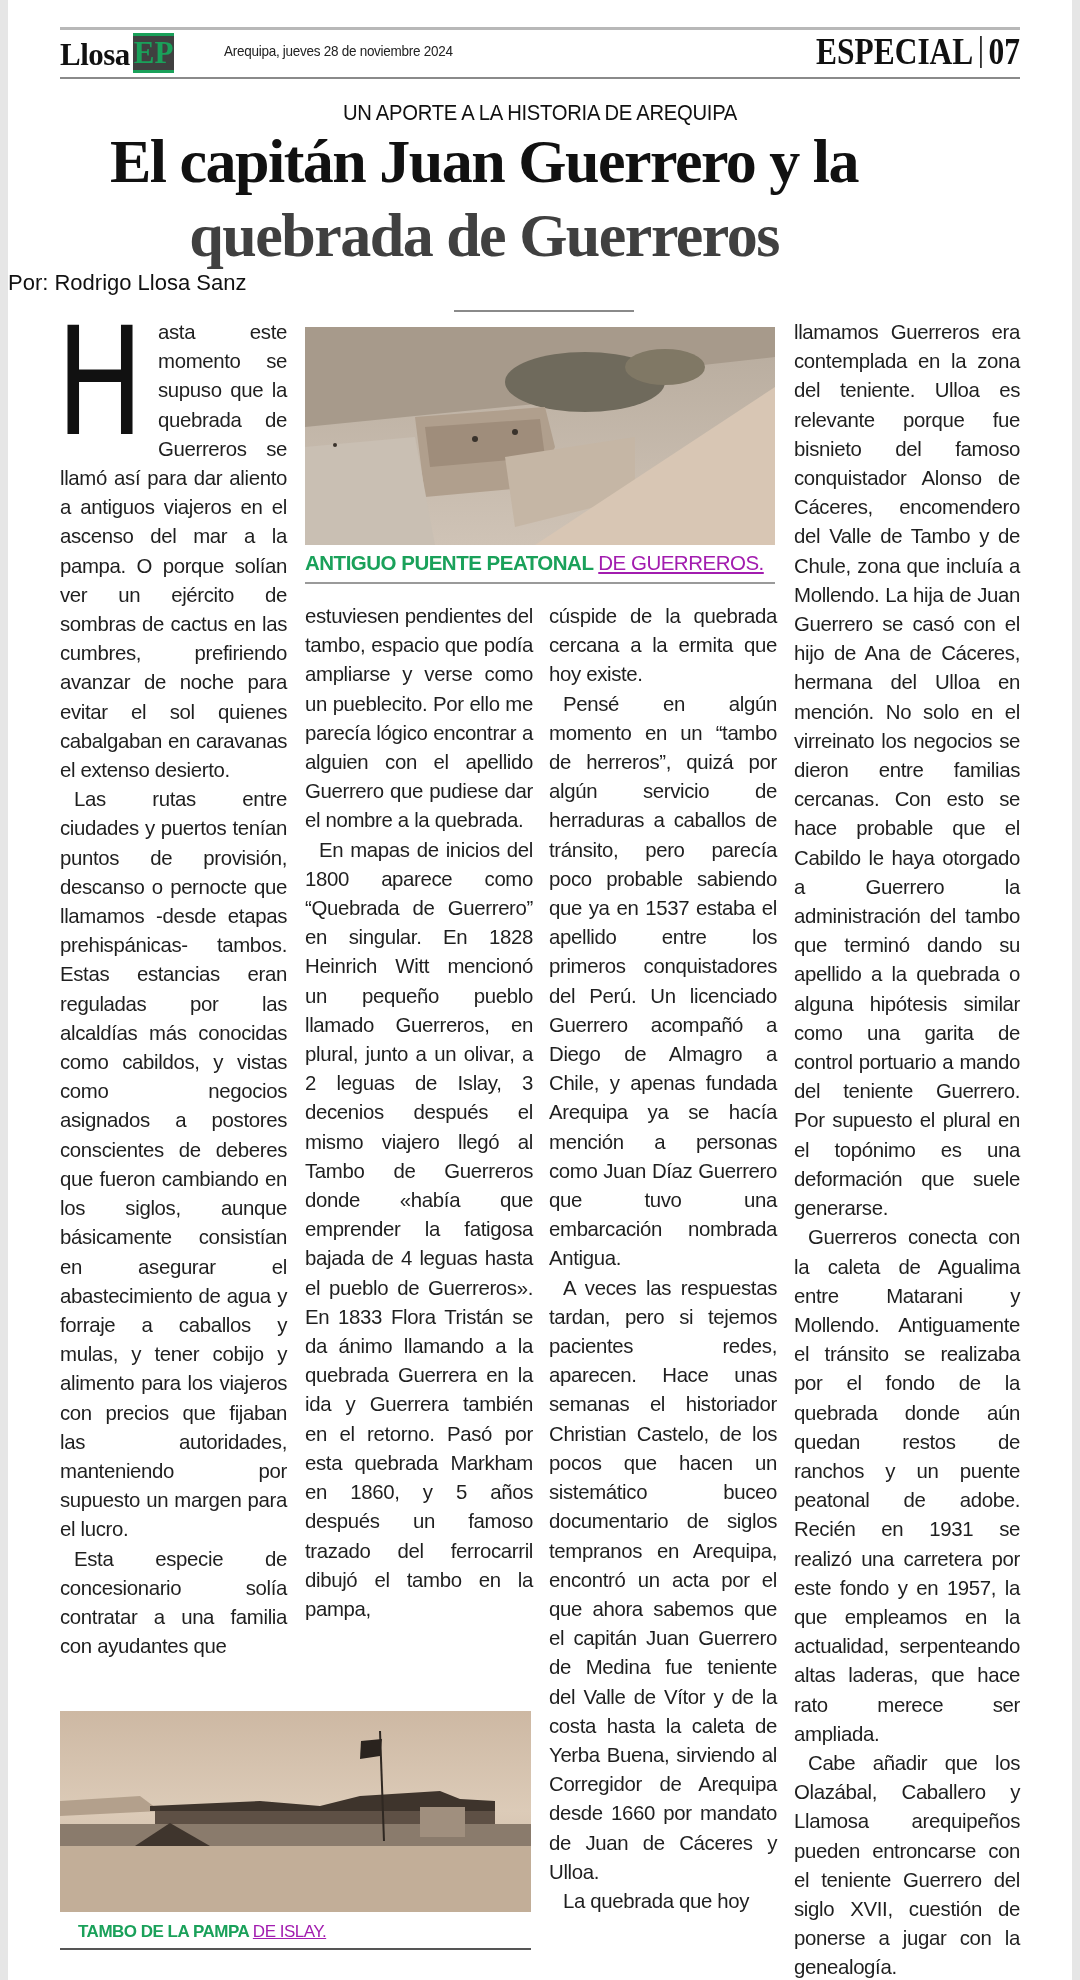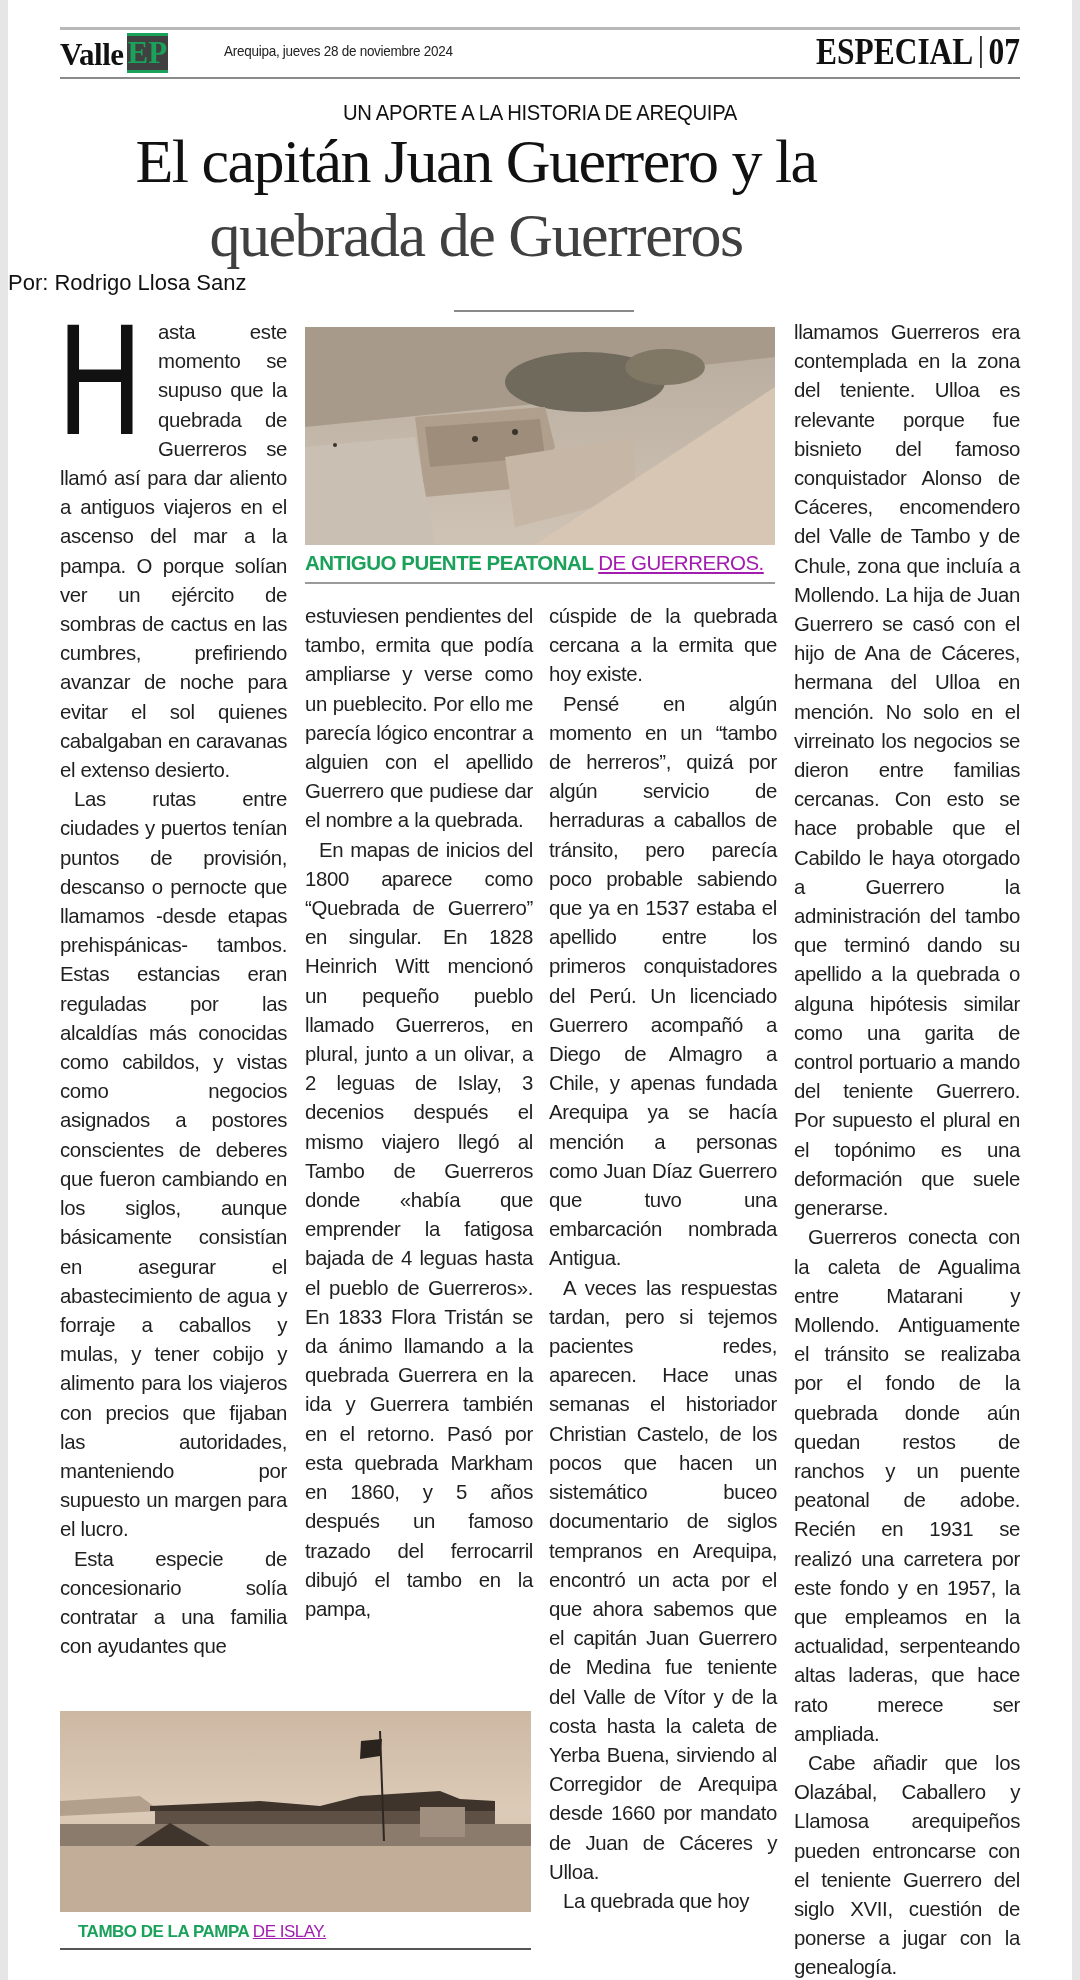--- a/index.html
+++ b/index.html
@@ -15,21 +15,21 @@
   .logo { position: absolute; left: 52px; top: 33px; height: 40px; display: flex; align-items: flex-end; }
   .logo-diario { font-family: "Liberation Serif", "DejaVu Serif", serif; font-weight: bold; font-size: 31px; letter-spacing: -0.5px; color: #111; line-height: 36px; }
   .logo-ep { font-family: "Liberation Serif", "DejaVu Serif", serif; font-weight: bold; font-size: 31px; color: #1aa15a; line-height: 34px; margin-left: 3px;
     border-top: 3px solid #1aa15a; border-bottom: 3px solid #1aa15a; padding: 0 1px; background: #404040; }
   .dateline { position: absolute; left: 216px; top: 42px; font-size: 15px; color: #222; letter-spacing: -0.3px; transform: scaleX(0.9); transform-origin: left center; }
   .section { position: absolute; right: 52px; top: 29px; font-family: "Liberation Serif", "DejaVu Serif", serif; font-weight: bold; font-size: 37px; color: #111; line-height: 46px; display: flex; align-items: center; transform: scaleX(0.85); transform-origin: right center; }
   .section-sep { display: inline-block; width: 2px; height: 32px; background: #222; margin: 0 8px; }
 
   
   .kicker { position: absolute; left: 0; width: 1064px; top: 100px; text-align: center; font-size: 22px; color: #111; letter-spacing: -0.3px; transform: scaleX(0.92); }
-  .headline { position: absolute; left: 0; width: 936px; top: 124px; text-align: center; font-family: "Liberation Serif", "DejaVu Serif", serif; font-weight: normal; line-height: 74px; letter-spacing: -1.5px; }
+  .headline { position: absolute; left: 8px; width: 936px; top: 124px; text-align: center; font-family: "Liberation Serif", "DejaVu Serif", serif; font-weight: bold; line-height: 74px; letter-spacing: -1.5px; }
   .headline .l1 { display: block; font-size: 62px; color: #111; }
   .headline .l2 { display: block; font-size: 62px; color: #404040; }
   .byline { position: absolute; left: 0; width: 1064px; top: 270px; text-align: left; font-size: 22px; color: #111; }
   .byline-rule { position: absolute; left: 446px; top: 310px; width: 180px; height: 2px; background: #8a8a8a; }
 
   
   .col { position: absolute; font-size: 20.4px; line-height: 29.2px; color: #1f1f1f; text-align: justify; letter-spacing: -0.35px; hyphens: none; }
   .col p { text-indent: 0; }
   .col p + p { text-indent: 14px; }
   .c1 { left: 52px; top: 318px; width: 227px; }
@@ -49,21 +49,21 @@
   .cap-dark { color: #a21caf; font-weight: normal; text-decoration: underline; }
   svg { display: block; }
 </style>
 </head>
 <body>
 
 <div class="page">
 
   <div class="rule-top"></div>
   <div class="logo">
-    <span class="logo-diario">Valle</span>
+    <span class="logo-diario">Llosa</span>
     <span class="logo-ep">EP</span>
   </div>
   <div class="dateline">Arequipa, jueves 28 de noviembre 2024</div>
   <div class="section">
     <span>ESPECIAL</span>
     <span class="section-sep"></span>
     <span>07</span>
   </div>
   <div class="rule-bottom"></div>
 
@@ -103,21 +103,21 @@
       <circle cx="30" cy="118" r="2" fill="#3a332c"></circle>
     </svg>
   </div>
   <div class="cap1">
     <span class="cap-green">ANTIGUO PUENTE PEATONAL</span>
     <span class="cap-dark">DE GUERREROS.</span>
   </div>
   <div class="cap1-rule"></div>
 
   <div class="col c2">
-    <p>estuviesen pendientes del tambo, ermita que podía ampliarse y verse como un pueblecito. Por ello me parecía lógico encontrar a alguien con el apellido Guerrero que pudiese dar el nombre a la quebrada.</p>
+    <p>estuviesen pendientes del tambo, espacio que podía ampliarse y verse como un pueblecito. Por ello me parecía lógico encontrar a alguien con el apellido Guerrero que pudiese dar el nombre a la quebrada.</p>
     <p>En mapas de inicios del 1800 aparece como “Quebrada de Guerrero” en singular. En 1828 Heinrich Witt mencionó un pequeño pueblo llamado Guerreros, en plural, junto a un olivar, a 2 leguas de Islay, 3 decenios después el mismo viajero llegó al Tambo de Guerreros donde «había que emprender la fatigosa bajada de 4 leguas hasta el pueblo de Guerreros». En 1833 Flora Tristán se da ánimo llamando a la quebrada Guerrera en la ida y Guerrera también en el retorno. Pasó por esta quebrada Markham en 1860, y 5 años después un famoso trazado del ferrocarril dibujó el tambo en la pampa,</p>
   </div>
 
   <div class="col c3">
     <p>cúspide de la quebrada cercana a la ermita que hoy existe.</p>
     <p>Pensé en algún momento en un “tambo de herreros”, quizá por algún servicio de herraduras a caballos de tránsito, pero parecía poco probable sabiendo que ya en 1537 estaba el apellido entre los primeros conquistadores del Perú. Un licenciado Guerrero acompañó a Diego de Almagro a Chile, y apenas fundada Arequipa ya se hacía mención a personas como Juan Díaz Guerrero que tuvo una embarcación nombrada Antigua.</p>
     <p>A veces las respuestas tardan, pero si tejemos pacientes redes, aparecen. Hace unas semanas el historiador Christian Castelo, de los pocos que hacen un sistemático buceo documentario de siglos tempranos en Arequipa, encontró un acta por el que ahora sabemos que el capitán Juan Guerrero de Medina fue teniente del Valle de Vítor y de la costa hasta la caleta de Yerba Buena, sirviendo al Corregidor de Arequipa desde 1660 por mandato de Juan de Cáceres y Ulloa.</p>
     <p>La quebrada que hoy</p>
   </div>
 

